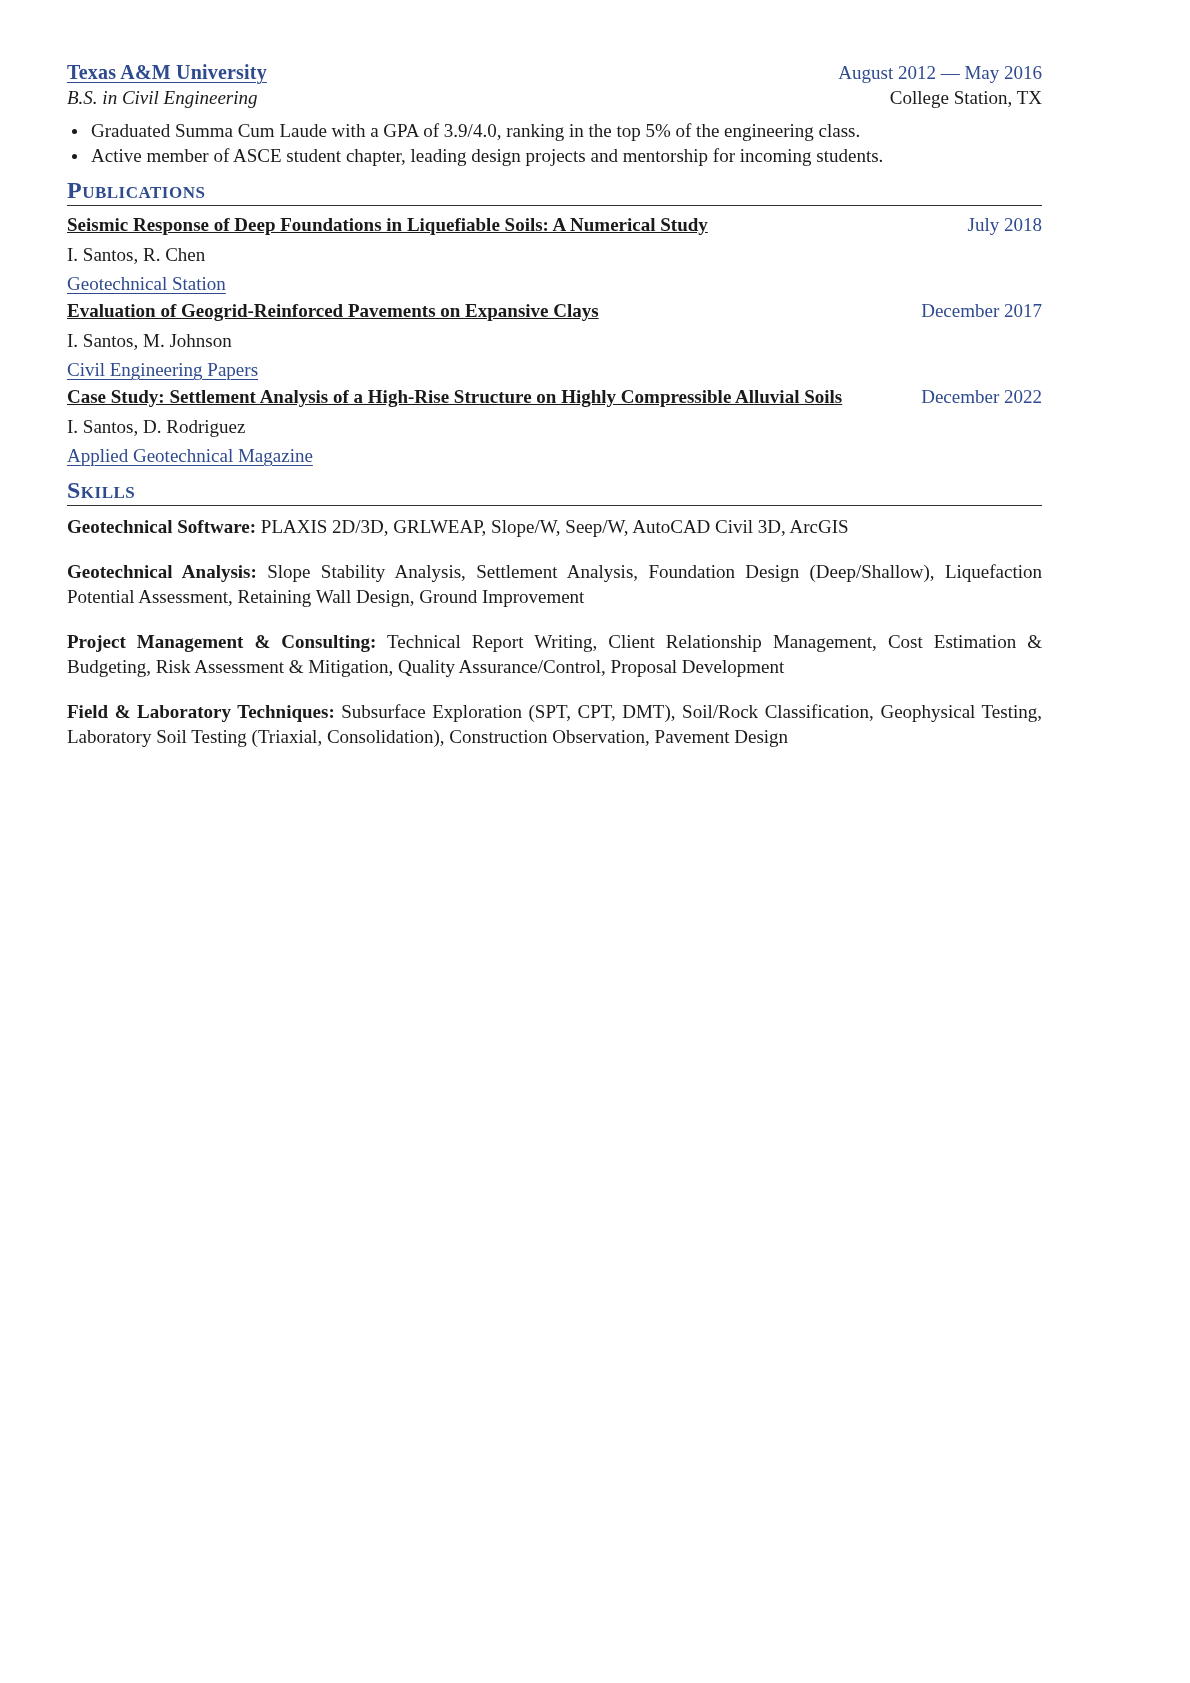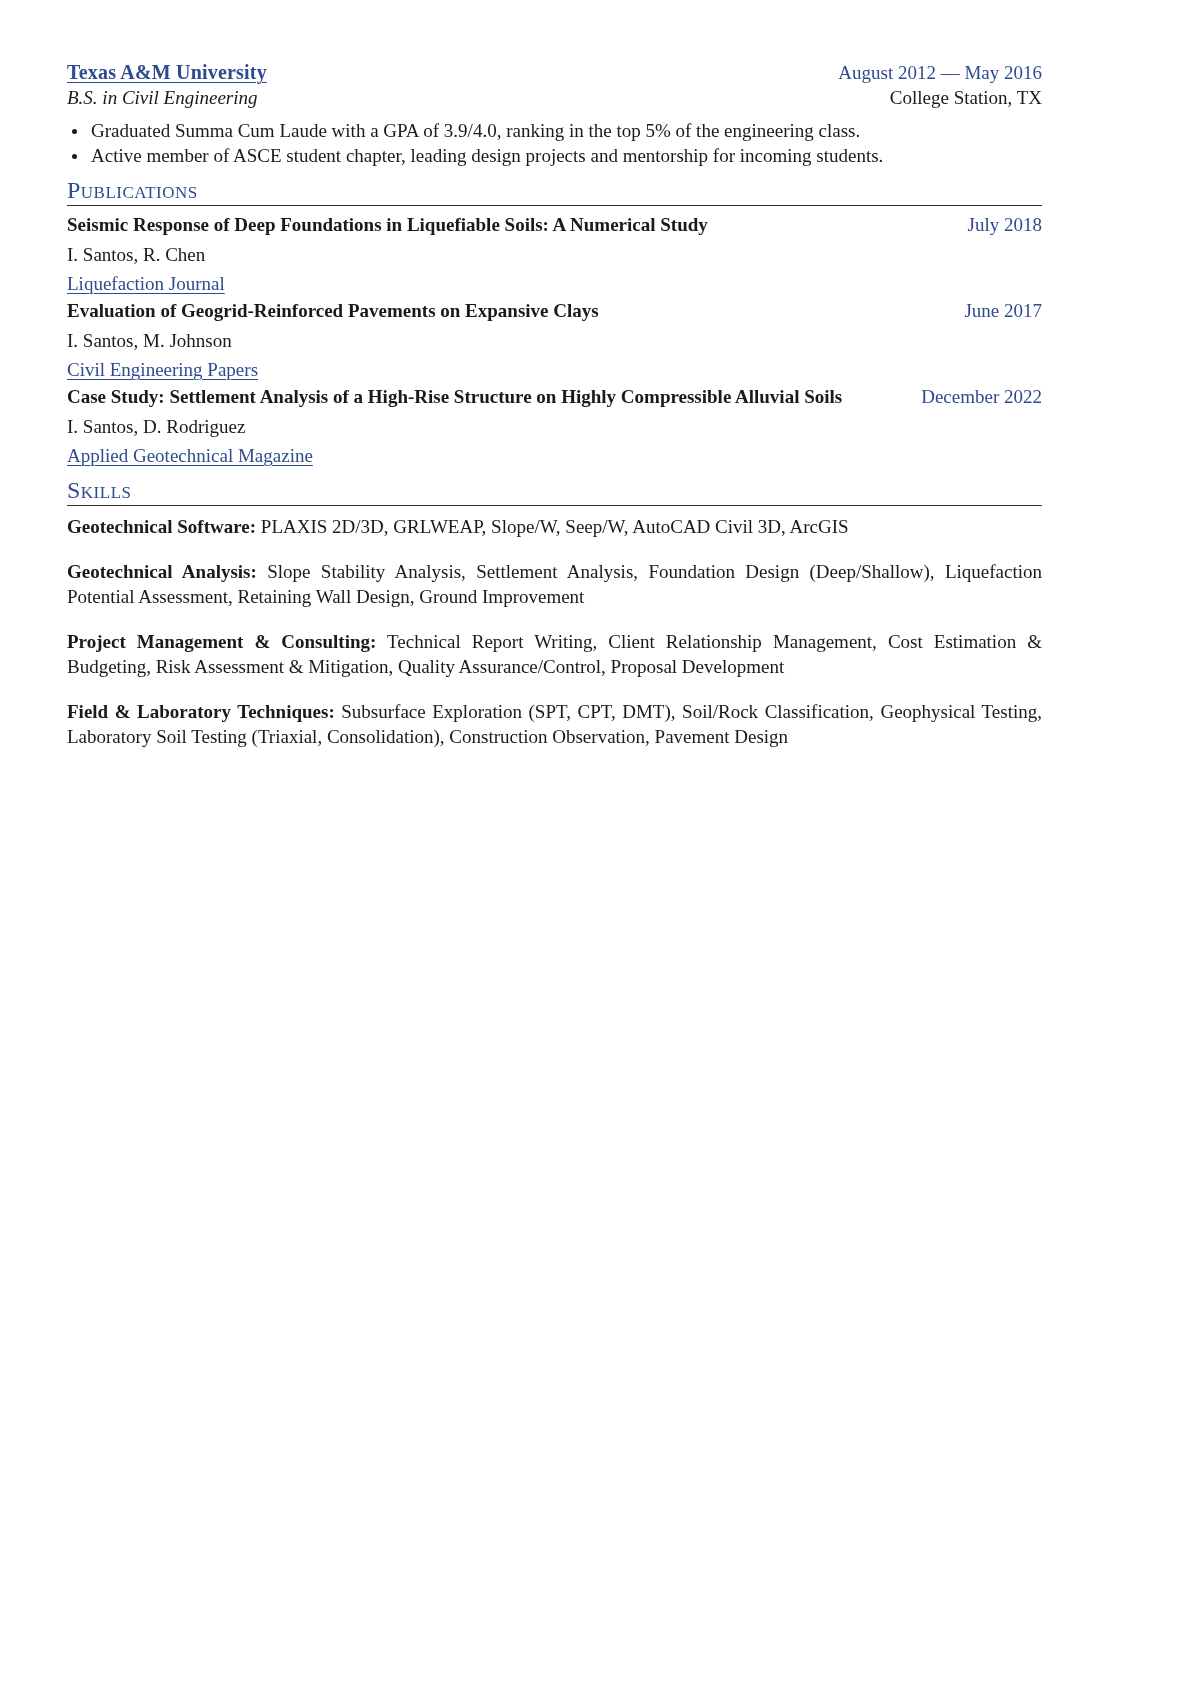--- a/index.html
+++ b/index.html
@@ -58,34 +58,35 @@
       left: -19px;
       top: 11px;
       width: 5px;
       height: 5px;
       border-radius: 50%;
       background: #1a1a1a;
     }
     .section-title {
       margin-top: 9px;
       font-variant: small-caps;
-      font-weight: normal;
+      font-weight: bold;
       font-size: 24px;
       line-height: 27px;
       color: #2f4b8f;
       letter-spacing: 0.5px;
       border-bottom: 1.3px solid #333;
       padding-bottom: 1px;
     }
     .pub { margin-top: 6px; }
     .pub + .pub { margin-top: 2px; }
     .pub-title {
       font-weight: bold;
       flex: 1;
       padding-right: 14px;
+      text-decoration: underline;
     }
     .pub-date {
       white-space: nowrap;
       color: #2f4b8f;
     }
     .pub-authors { margin-top: 5px; }
     .pub-venue { margin-top: 4px; }
     .skill {
       margin-top: 20px;
       text-align: justify;
@@ -114,27 +115,27 @@
   </div>
 
   <div class="section-title">Publications</div>
 
   <div class="pub">
     <div class="row">
       <span class="pub-title">Seismic Response of Deep Foundations in Liquefiable Soils: A Numerical Study</span>
       <span class="pub-date">July 2018</span>
     </div>
     <div class="pub-authors">I. Santos, R. Chen</div>
-    <div class="pub-venue"><a class="link">Liquefaction Journal</a></div>
+    <div class="pub-venue"><a class="link">Geotechnical Station</a></div>
   </div>
 
   <div class="pub">
     <div class="row">
       <span class="pub-title">Evaluation of Geogrid-Reinforced Pavements on Expansive Clays</span>
-      <span class="pub-date">June 2017</span>
+      <span class="pub-date">December 2017</span>
     </div>
     <div class="pub-authors">I. Santos, M. Johnson</div>
     <div class="pub-venue"><a class="link">Civil Engineering Papers</a></div>
   </div>
 
   <div class="pub">
     <div class="row">
       <span class="pub-title">Case Study: Settlement Analysis of a High-Rise Structure on Highly Compressible Alluvial Soils</span>
       <span class="pub-date">December 2022</span>
     </div>

